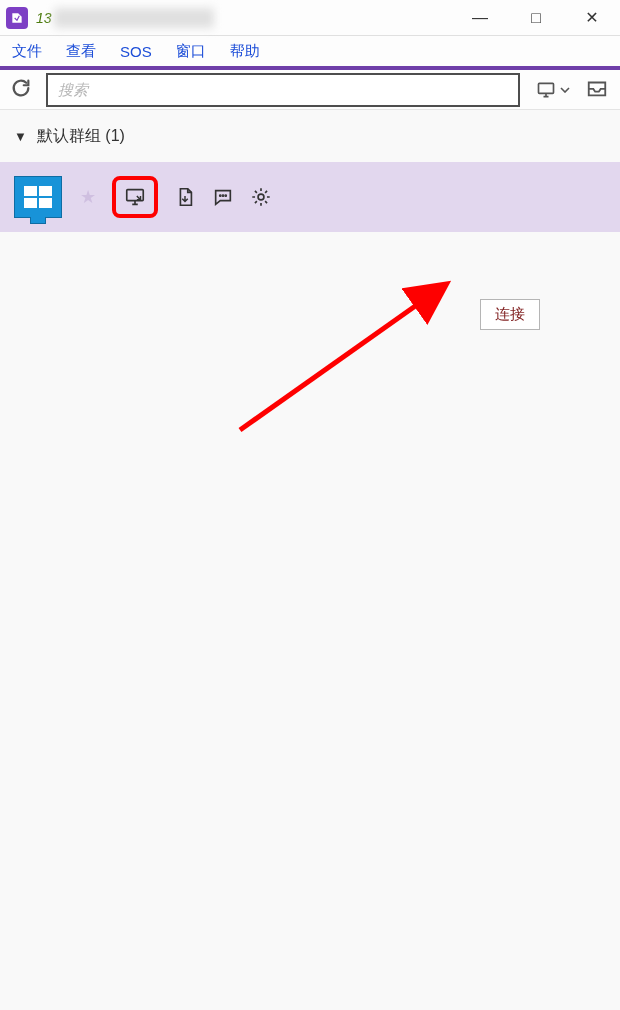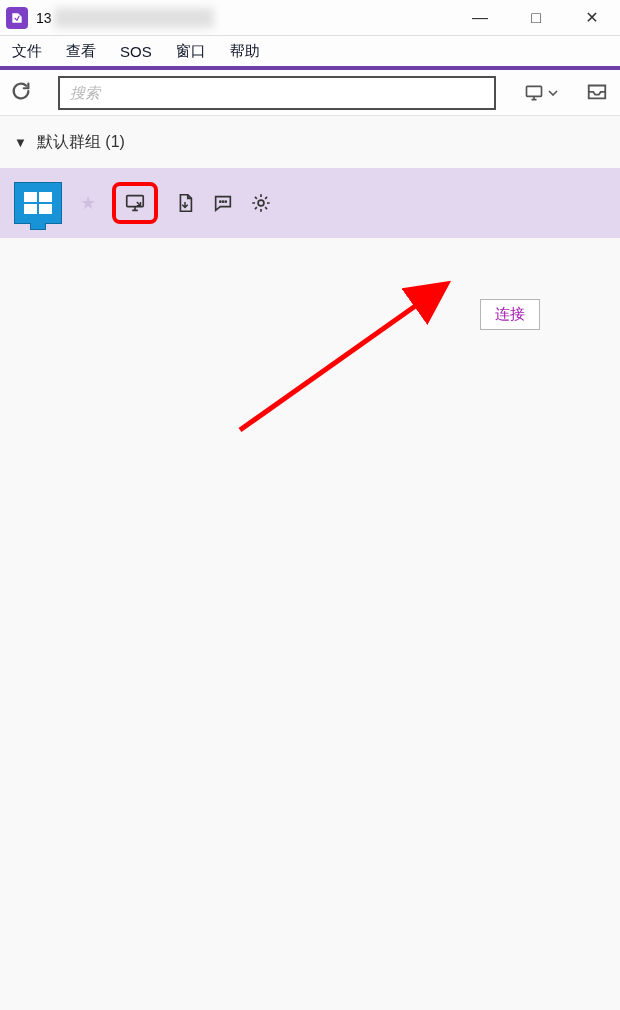--- a/index.html
+++ b/index.html
@@ -27,22 +27,23 @@
       border-radius: 4px;
       background: #7d3fc4;
       margin-right: 8px;
       display: flex;
       align-items: center;
       justify-content: center;
     }
     .app-icon svg { width: 14px; height: 14px; }
     .title-text {
       font-size: 14px;
-      color: #000000;
+      color: #4d7c0f;
       flex: 0 0 auto;
+      font-style: italic;
     }
     .title-blur {
       flex: 0 0 auto;
       width: 160px;
       height: 20px;
       margin-left: 2px;
       background: #e0e0e0;
       filter: blur(4px);
       border-radius: 2px;
     }
@@ -62,33 +63,33 @@
     }
 
     
     .menubar {
       height: 34px;
       background: #fdfdfd;
       display: flex;
       align-items: center;
       padding-left: 12px;
       font-size: 15px;
-      color: #0f172a;
+      color: #1d4ed8;
       border-bottom: 4px solid #6f3fa9;
     }
     .menubar span { margin-right: 24px; }
 
     
     .toolbar {
-      height: 46px;
+      height: 40px;
       background: #fdfdfd;
       display: flex;
       align-items: center;
       padding: 0 10px;
-      gap: 26px;
+      gap: 14px;
       border-bottom: 1px solid #e4e4e4;
     }
     .refresh-icon svg { width: 22px; height: 22px; stroke: #555; }
     .search-box {
       flex: 1;
       height: 34px;
       border: 2px solid #4e4e4e;
       display: flex;
       align-items: center;
       padding: 0 10px;
@@ -178,21 +179,21 @@
 
     
     .tooltip {
       position: absolute;
       top: 299px;
       left: 480px;
       border: 1px solid #b5b5b5;
       background: #fff;
       padding: 5px 14px;
       font-size: 15px;
-      color: #a21caf;
+      color: #7f1d1d;
     }
 
     
     .arrow-svg {
       position: absolute;
       top: 270px;
       left: 230px;
       pointer-events: none;
     }
   </style>

